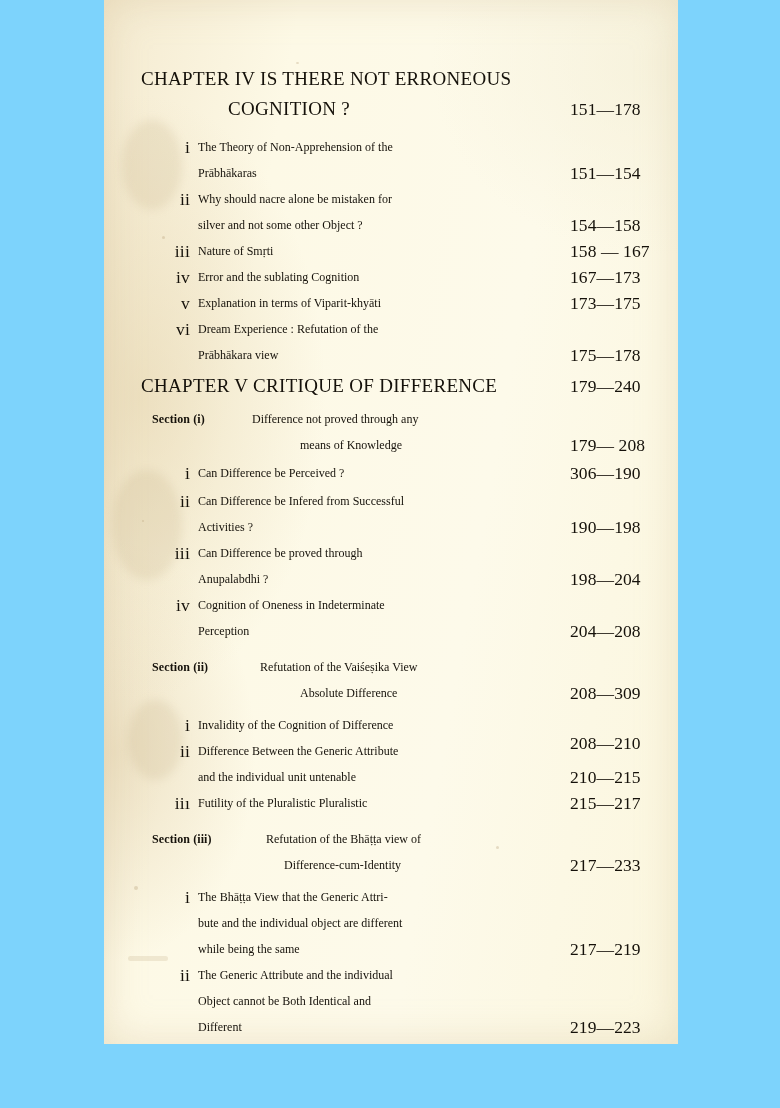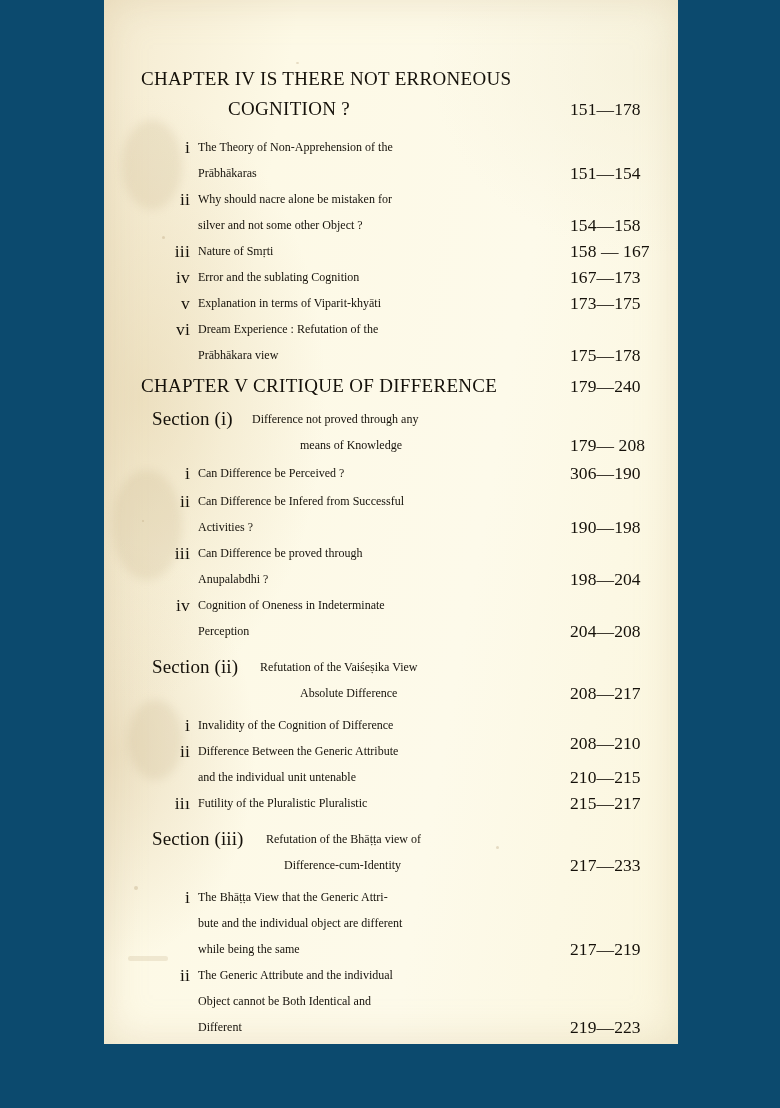--- a/index.html
+++ b/index.html
@@ -7,21 +7,21 @@
     padding: 0;
     background: #ffffff;
     width: 780px;
     height: 1108px;
     overflow: hidden;
   }
   #scan {
     position: relative;
     width: 780px;
     height: 1108px;
-    background: #0c4a6e;
+    background: #7dd3fc;
   }
   
   #page-sheet {
     position: absolute;
     left: 104px;
     top: 0px;
     width: 574px;
     height: 1044px;
     background: #fbf6de;
     background-image:
@@ -82,22 +82,22 @@
   }
   .chapline {
     position: absolute;
     font-size: 19px;
     line-height: 28px;
     letter-spacing: 0.3px;
     white-space: nowrap;
   }
   .secname {
     position: absolute;
-    font-weight: normal;
-    font-size: 19px;
+    font-weight: bold;
+    font-size: 12px;
     line-height: 26px;
     white-space: nowrap;
     letter-spacing: 0.1px;
   }
   .tight { letter-spacing: 0px; }
 </style>
 </head>
 <body>
 
 <div id="scan">
@@ -196,21 +196,21 @@
         <div class="rom" style="left:42px; top:592px;">iv</div>
         <div class="body" style="left:94px; top:592px; width:276px;">Cognition  of  Oneness  in  Indeterminate</div>
         <div class="body" style="left:94px; top:618px; width:268px;">Perception</div>
         <div class="pages" style="left:466px; top:618px;">204—208</div>
       </div>
 
       <div class="entry">
         <div class="secname" style="left:48px; top:654px;">Section (ii)</div>
         <div class="body" style="left:156px; top:654px; width:278px;">Refutation  of the Vaiśeṣika View</div>
         <div class="body" style="left:196px; top:680px; width:240px;">Absolute Difference</div>
-        <div class="pages" style="left:466px; top:680px;">208—217</div>
+        <div class="pages" style="left:466px; top:680px;">208—309</div>
       </div>
 
       <div class="entry">
         <div class="rom" style="left:42px; top:712px;">i</div>
         <div class="body" style="left:94px; top:712px; width:330px;">Invalidity of the Cognition of Difference</div>
         <div class="pages" style="left:466px; top:712px;margin-top:18px;">208—210</div>
       </div>
 
       <div class="entry">
         <div class="rom" style="left:42px; top:738px;">ii</div>

